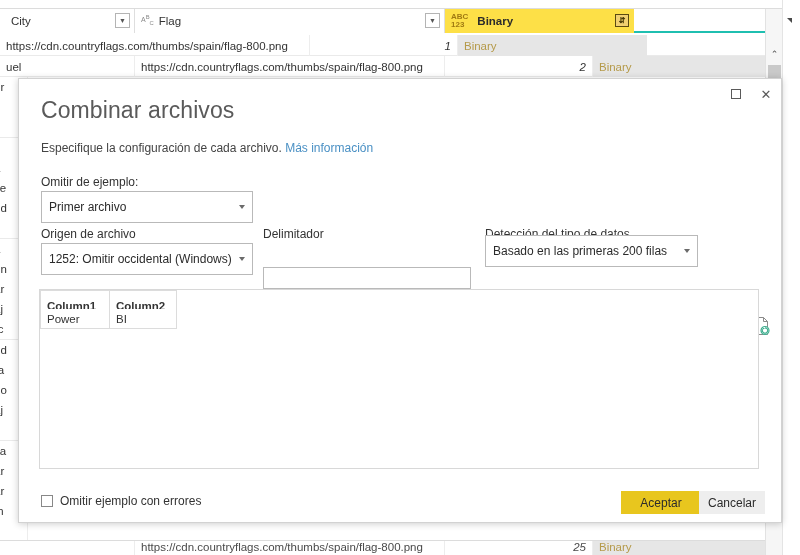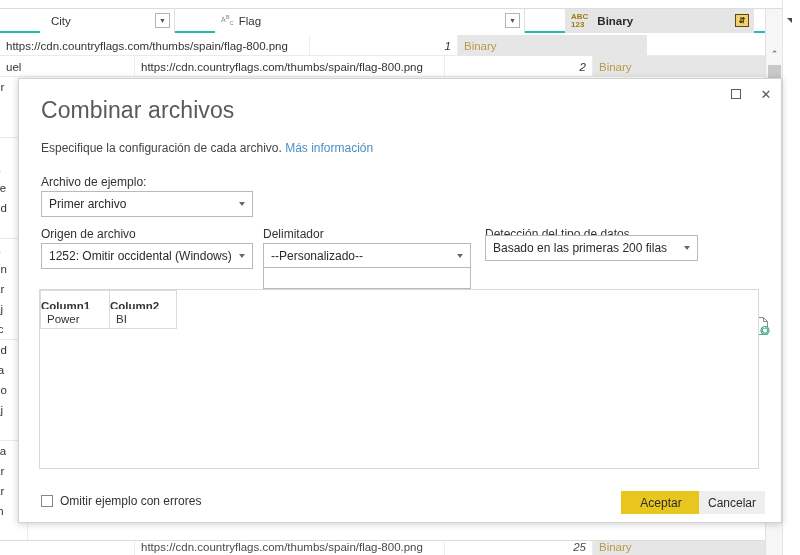--- a/index.html
+++ b/index.html
@@ -28,24 +28,23 @@
   }
   .gh-cell {
     position: relative;
     height: 24px;
     display: flex; align-items: center;
     border-right: 1px solid #dedede;
     font-size: 11.5px; color: #333333;
     padding-left: 6px;
     background: #ffffff;
     overflow: hidden;
-    margin-left: 40px;
   }
   .gh-cell.selected {
-    background: #e5e5e5;
+    background: #fde047;
     color: #2b2b2b;
     font-weight: bold;
     border-right: none;
   }
   .gh-label { white-space: nowrap; }
   .type-icon {
     font-size: 8px; line-height: 8px; color: #888;
     margin-right: 5px; white-space: nowrap;
     display: inline-block;
   }
@@ -154,21 +153,21 @@
     position: absolute; left: 22px; top: 62px;
     font-size: 12px; color: #444444;
   }
   .dlg-link { color: #4a90c4; }
 
   .fld-label {
     position: absolute; font-size: 12px; color: #333333;
   }
 
   .combo {
-    position: absolute; height: 26px;
+    position: absolute; height: 32px;
     border: 1px solid #b9b9b9; background: #ffffff;
     display: flex; align-items: center;
     font-size: 12px; color: #2b2b2b;
     padding-left: 7px; padding-right: 20px;
     overflow: hidden; white-space: nowrap;
   }
   .combo .caret {
     position: absolute; right: 7px; top: 50%; margin-top: -2px;
     width: 0; height: 0;
     border-left: 3.5px solid transparent;
@@ -192,21 +191,21 @@
     position: absolute; left: 20px; top: 210px;
     width: 720px; height: 180px;
     border: 1px solid #d8d8d8; background: #ffffff;
   }
   .pv-header {
     position: absolute; left: 0; top: 0; height: 19px;
     display: flex;
   }
   .pv-hcell {
     height: 32px; display: flex; align-items: center;
-    padding-left: 0;
+    padding-left: 6px;
     font-size: 11.5px; font-weight: bold; color: #333333;
     border: 1px solid #dcdcdc; border-left: none;
     background: #ffffff;
   }
   .pv-hcell:first-child { border-left: 1px solid #dcdcdc; }
   .pv-row { position: absolute; left: 0; top: 19px; height: 20px; display: flex; }
   .pv-cell {
     height: 20px; display: flex; align-items: center;
     padding-left: 6px; font-size: 11.5px; color: #333333;
     border: 1px solid #dcdcdc; border-left: none; border-top: none;
@@ -364,37 +363,33 @@
     <div class="win-btn">✕</div>
   </div>
 
   <div class="dlg-title">Combinar archivos</div>
 
   <div class="dlg-subtitle">
     <span>Especifique la configuración de cada archivo.</span>
     <span class="dlg-link">Más información</span>
   </div>
 
-  <div class="fld-label" style="left:22px; top:96px">Archivo de ejemplo:</div>
+  <div class="fld-label" style="left:22px; top:96px">Omitir de ejemplo:</div>
   <div class="combo" style="left:22px; top:112px; width:212px">
     <span>Primer archivo</span>
     <span class="caret"></span>
   </div>
 
   <div class="fld-label" style="left:22px; top:148px">Origen de archivo</div>
   <div class="combo" style="left:22px; top:164px; width:212px">
     <span>1252: Omitir occidental (Windows)</span>
     <span class="caret"></span>
   </div>
 
   <div class="fld-label" style="left:244px; top:148px">Delimitador</div>
-  <div class="combo" style="left:244px; top:164px; width:208px">
-    <span>--Personalizado--</span>
-    <span class="caret"></span>
-  </div>
   <input class="textbox" style="left: 244px; top: 188px; width: 208px;" type="text" value="">
 
   <div class="fld-label" style="left:466px; top:148px">Detección del tipo de datos</div>
   <div class="combo" style="left:466px; top:156px; width:213px">
     <span>Basado en las primeras 200 filas</span>
     <span class="caret"></span>
   </div>
 
   <div class="refresh-icon">
     <svg width="18" height="20" viewBox="0 0 18 20">

